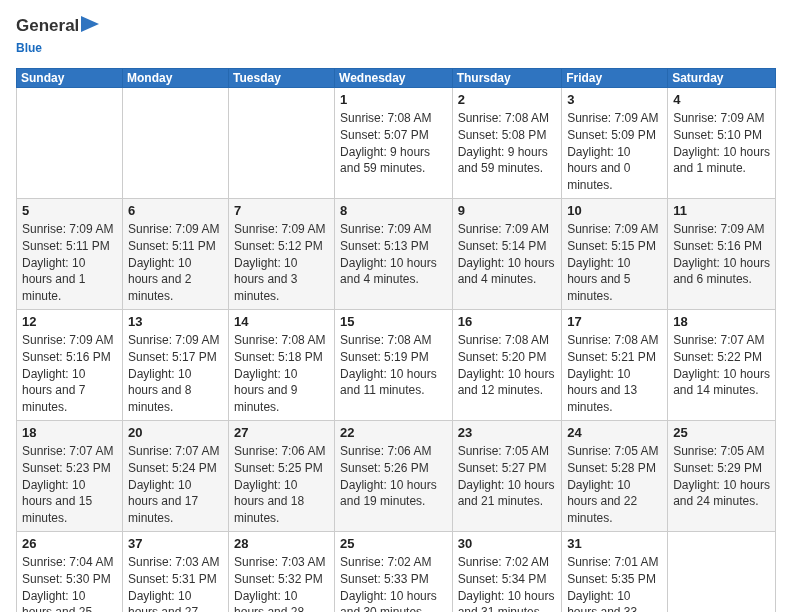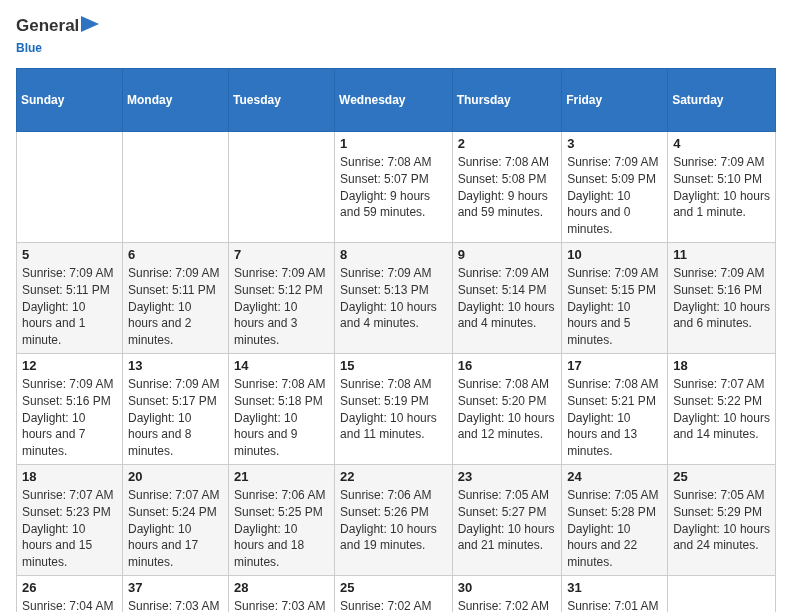--- a/index.html
+++ b/index.html
@@ -40,21 +40,21 @@
       color: #555;
     }
     .calendar-table {
       width: 100%;
       border-collapse: collapse;
       font-size: 10.5px;
     }
     .calendar-table th {
       background-color: #2f74c0;
       color: #fff;
-      padding: 24px 4px;
+      padding: 2px 4px;
       text-align: left;
       font-size: 12px;
       border: 1px solid #2568b0;
     }
     .calendar-table td {
       border: 1px solid #ccc;
       padding: 4px 5px;
       vertical-align: top;
       height: 85px;
       background: #fff;
@@ -196,21 +196,21 @@
       <tr>
         <td>
           <span class="day-number">18</span>
           <div class="day-info">Sunrise: 7:07 AM<br>Sunset: 5:23 PM<br>Daylight: 10 hours and 15 minutes.</div>
         </td>
         <td>
           <span class="day-number">20</span>
           <div class="day-info">Sunrise: 7:07 AM<br>Sunset: 5:24 PM<br>Daylight: 10 hours and 17 minutes.</div>
         </td>
         <td>
-          <span class="day-number">21</span>
+          <span class="day-number">27</span>
           <div class="day-info">Sunrise: 7:06 AM<br>Sunset: 5:25 PM<br>Daylight: 10 hours and 18 minutes.</div>
         </td>
         <td>
           <span class="day-number">22</span>
           <div class="day-info">Sunrise: 7:06 AM<br>Sunset: 5:26 PM<br>Daylight: 10 hours and 19 minutes.</div>
         </td>
         <td>
           <span class="day-number">23</span>
           <div class="day-info">Sunrise: 7:05 AM<br>Sunset: 5:27 PM<br>Daylight: 10 hours and 21 minutes.</div>
         </td>

